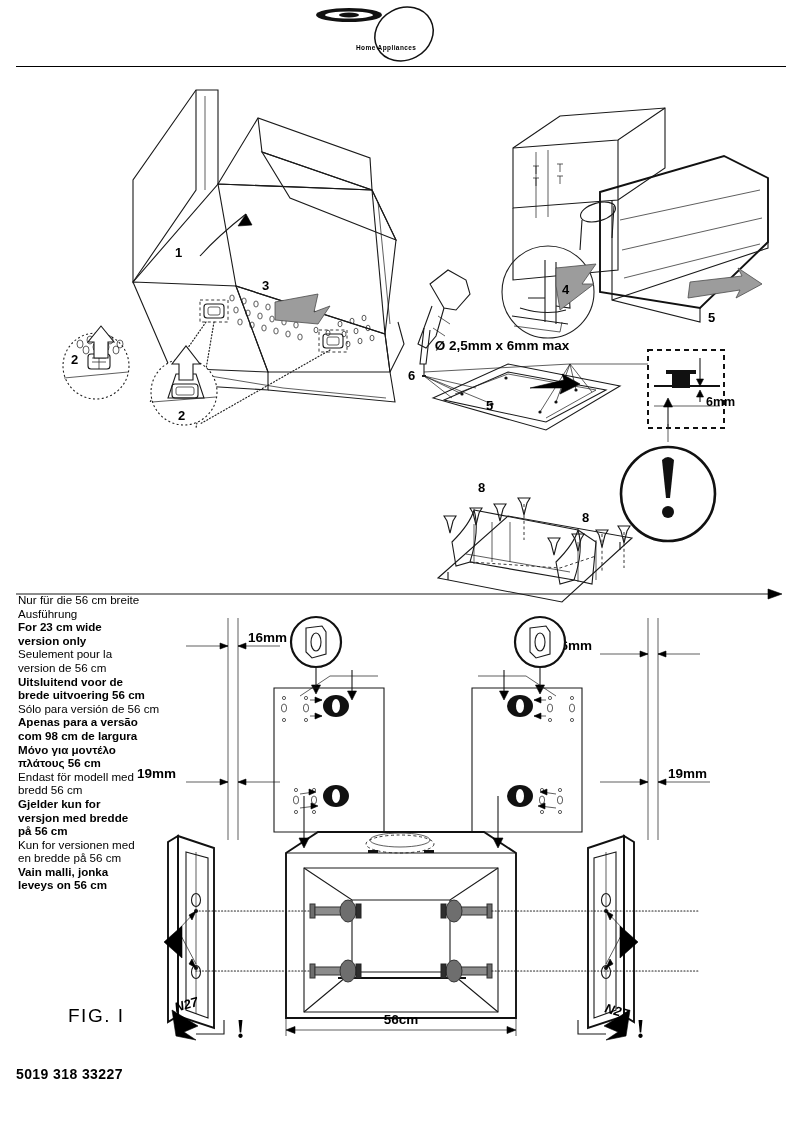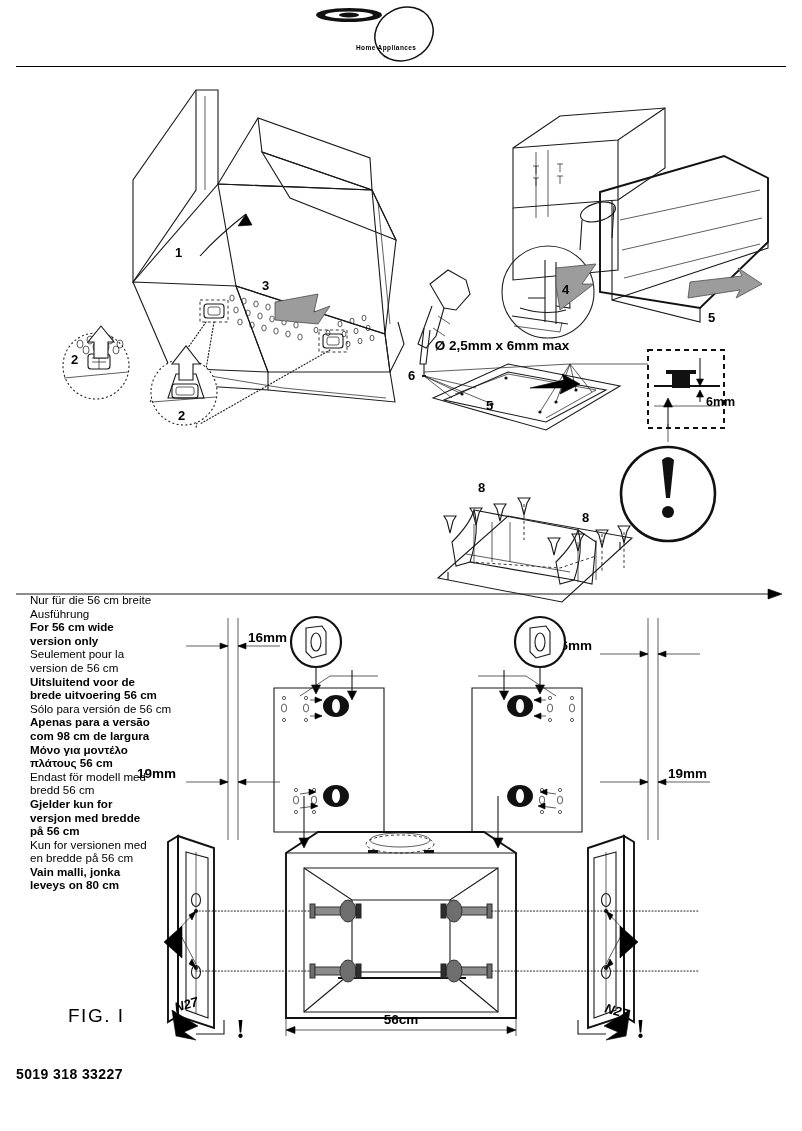--- a/index.html
+++ b/index.html
@@ -61,21 +61,21 @@
     font-family: "Liberation Sans", sans-serif;
     font-weight: bold; font-size: 12.5px; fill: #000;
   }
   .ntag {
     font-family: "Liberation Sans", sans-serif;
     font-weight: bold; font-style: italic; font-size: 13px; fill: #000;
   }
 
   
   .lang-block {
-    position: absolute; left: 30px; top: 593px; width: 152px;
+    position: absolute; left: 18px; top: 593px; width: 152px;
     font-size: 11.6px; line-height: 13.6px;
   }
   .lang-block div { white-space: pre-line; }
   .lang-block div.b { font-weight: bold; }
 
   
   .fig-label {
     position: absolute; left: 68px; top: 1005px;
     font-size: 19px; font-weight: normal; letter-spacing: 1.5px;
   }
@@ -365,40 +365,40 @@
   </svg>
 
   <svg class="canvas" style="left:0;top:578px;" width="802" height="26" viewBox="0 0 802 26">
     <path class="ln" d="M16 16 L770 16" stroke-width="1.3"></path>
     <path class="fillvk" d="M782 16 l-14 -5 l0 10 Z"></path>
   </svg>
 
   <div class="lang-block">
     <div>Nur für die 56 cm breite
 Ausführung</div>
-    <div class="b">For 56 cm wide
+    <div class="b">For 23 cm wide
 version only</div>
     <div>Seulement pour la
 version de 56 cm</div>
     <div class="b">Uitsluitend voor de
 brede uitvoering 56 cm</div>
     <div>Sólo para versión de 56 cm</div>
     <div class="b">Apenas para a versão
 com 98 cm de largura</div>
     <div class="b">Μόνο για μοντέλο
 πλάτους 56 cm</div>
     <div>Endast för modell med
 bredd 56 cm</div>
     <div class="b">Gjelder kun for
 versjon med bredde
 på 56 cm</div>
     <div>Kun for versionen med
 en bredde på 56 cm</div>
     <div class="b">Vain malli, jonka
-leveys on 80 cm</div>
+leveys on 56 cm</div>
   </div>
 
   <svg class="canvas" style="left:0;top:600px;" width="802" height="450" viewBox="0 0 802 450">
 
     <g>
       <path class="ln-t" d="M228 18 L228 240 M238 18 L238 240"></path>
 
       <path class="ln-t" d="M186 46 L228 46"></path>
       <path class="fillvk" d="M228 46 l-8 -3 l0 6 Z"></path>
       <path class="ln-t" d="M280 46 L238 46"></path>

